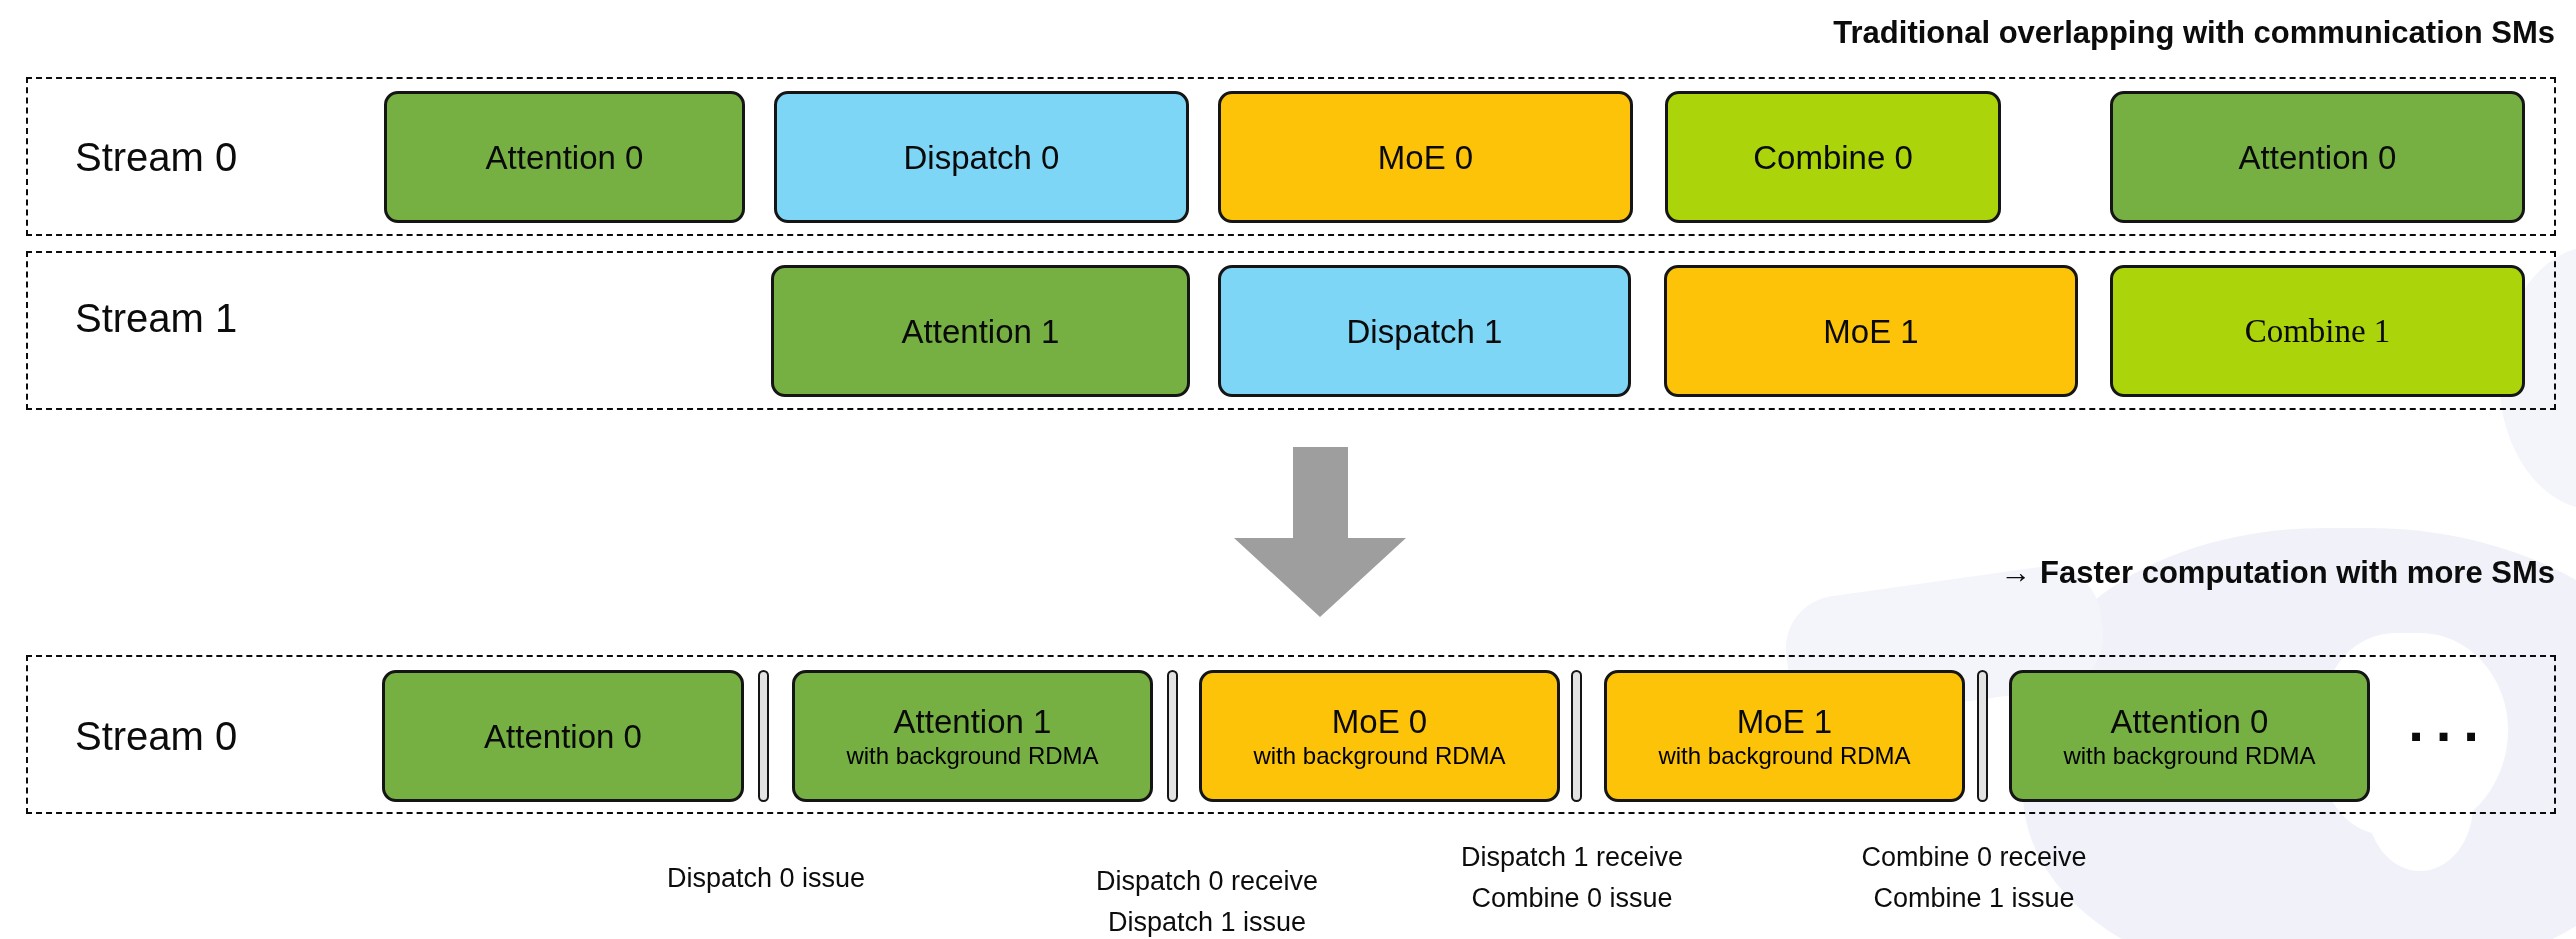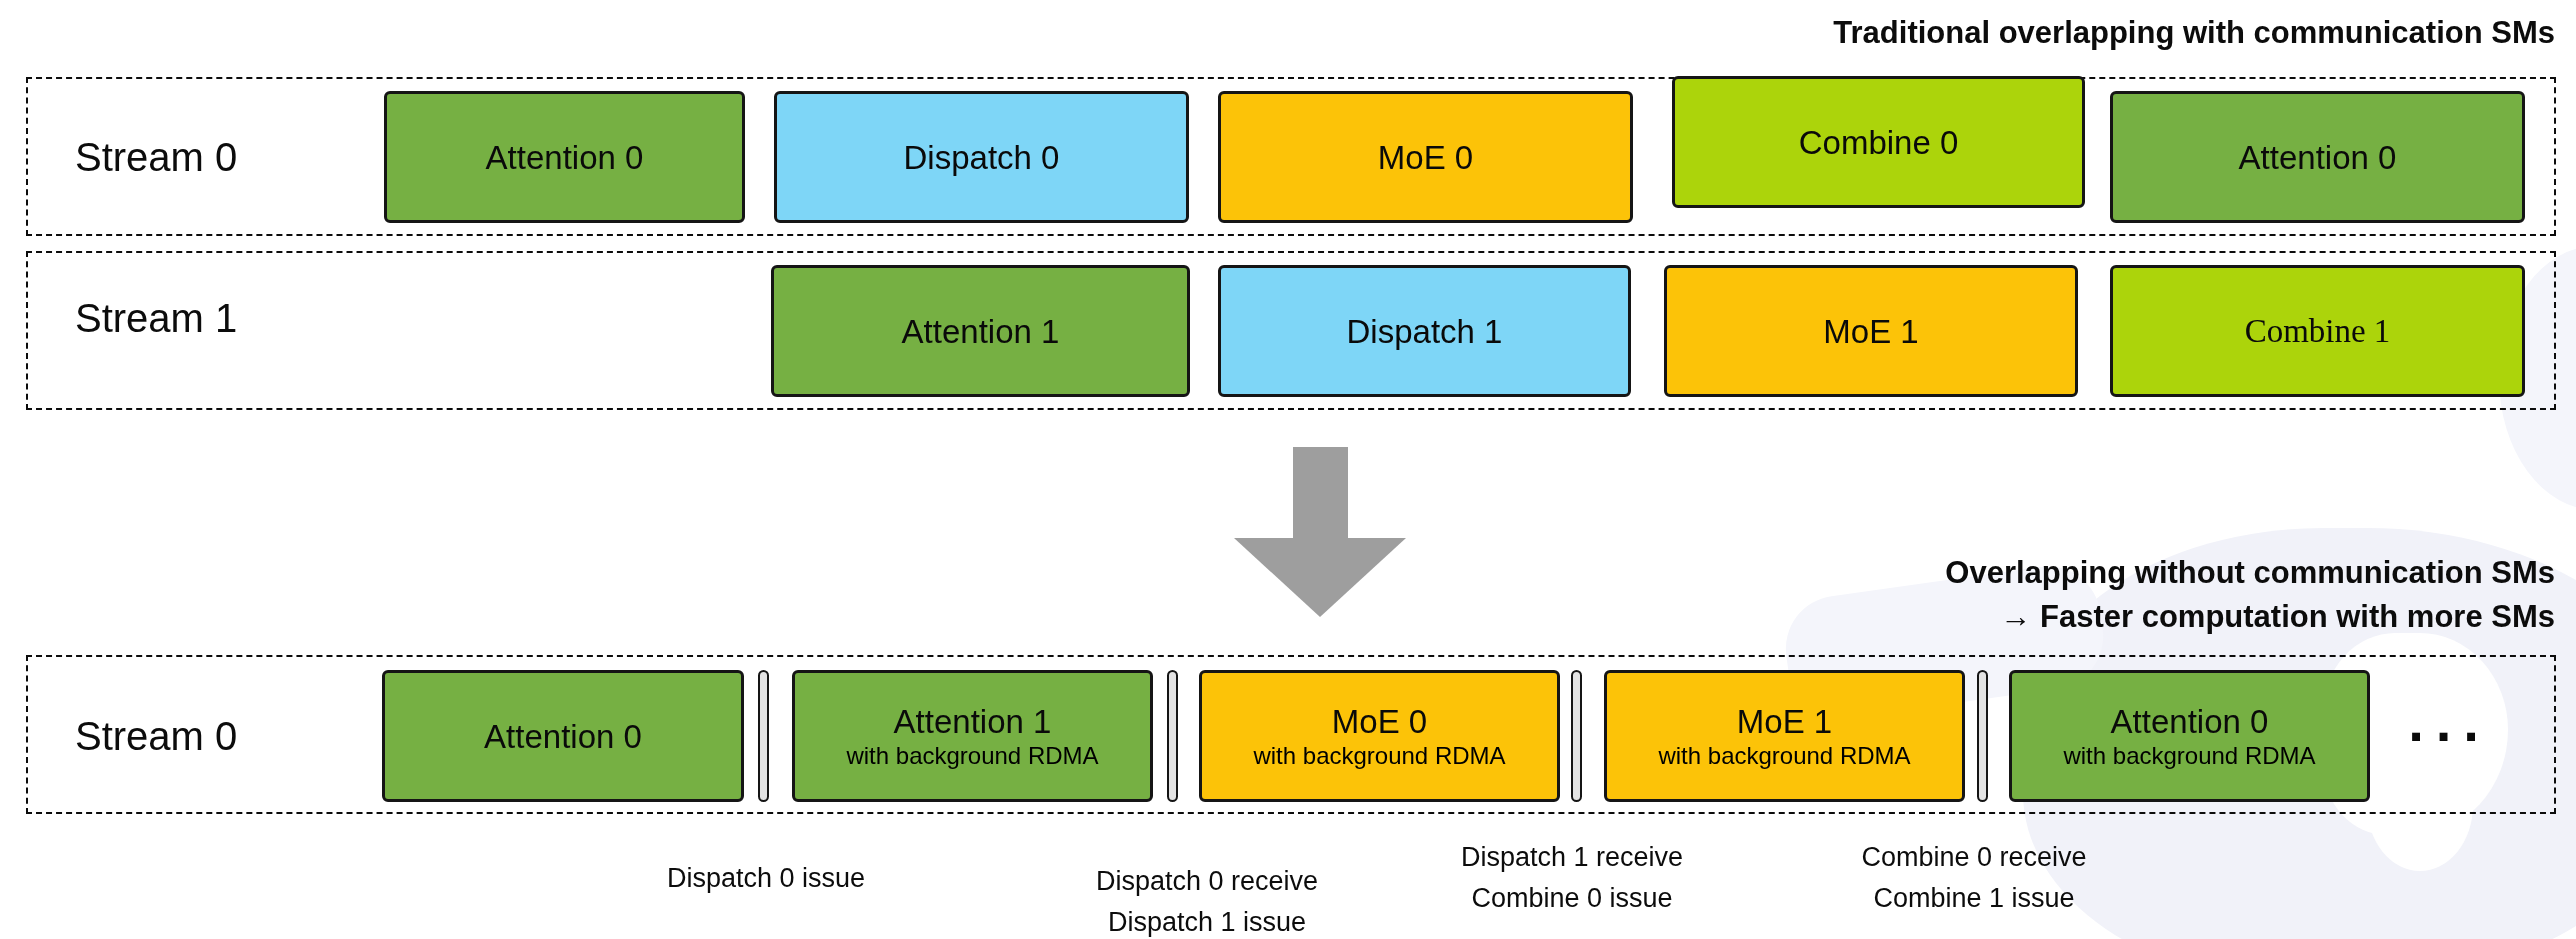--- a/index.html
+++ b/index.html
@@ -44,21 +44,21 @@
     left:75px;width:229px;
     font-size:40px;color:#0c0c0c;
     white-space:nowrap;
   }
 
   .task{
     position:absolute;z-index:2;
     box-sizing:border-box;
     height:132px;
     border:3.5px solid #151515;
-    border-radius:6px;
+    border-radius:14px;
     display:flex;flex-direction:column;
     align-items:center;justify-content:center;
     text-align:center;
   }
   .task-label{font-size:33px;line-height:39px;color:#0a0a0a;}
   .task-sub{font-size:24px;line-height:30px;color:#000000;}
   .green{background:#76b043;}
   .blue{background:#7ed6f7;}
   .yellow{background:#fcc308;}
   .lime{background:#acd40b;}
@@ -121,21 +121,21 @@
   <div class="stream-label" style="left:75px;top:135px;">Stream 0</div>
   <div class="task green" style="left:384px;top:91px;width:361px;">
     <div class="task-label">Attention 0</div>
   </div>
   <div class="task blue" style="left:774px;top:91px;width:415px;">
     <div class="task-label">Dispatch 0</div>
   </div>
   <div class="task yellow" style="left:1218px;top:91px;width:415px;">
     <div class="task-label">MoE 0</div>
   </div>
-  <div class="task lime" style="left:1665px;top:76px;width:413px;margin-left:7px;">
+  <div class="task lime" style="left:1665px;top:91px;width:336px;">
     <div class="task-label">Combine 0</div>
   </div>
   <div class="task green" style="left:2110px;top:91px;width:415px;">
     <div class="task-label">Attention 0</div>
   </div>
 
   <div class="stream-row row-2"></div>
   <div class="stream-label" style="left:75px;top:296px;">Stream 1</div>
   <div class="task green" style="left:771px;top:265px;width:419px;">
     <div class="task-label">Attention 1</div>
@@ -147,21 +147,20 @@
     <div class="task-label">MoE 1</div>
   </div>
   <div class="task lime" style="left:2110px;top:265px;width:415px;font-family:Liberation Serif, serif;">
     <div class="task-label">Combine 1</div>
   </div>
 
   <div class="arrow-stem"></div>
   <div class="arrow-head"></div>
 
   <div class="sec-title title-bottom">
-    <div>Overlapping without communication SMs</div>
     <div>→ Faster computation with more SMs</div>
   </div>
 
   <div class="stream-row row-3"></div>
   <div class="stream-label" style="left:75px;top:714px;">Stream 0</div>
 
   <div class="task green" style="left:382px;top:670px;width:362px;">
     <div class="task-label">Attention 0</div>
   </div>
 

